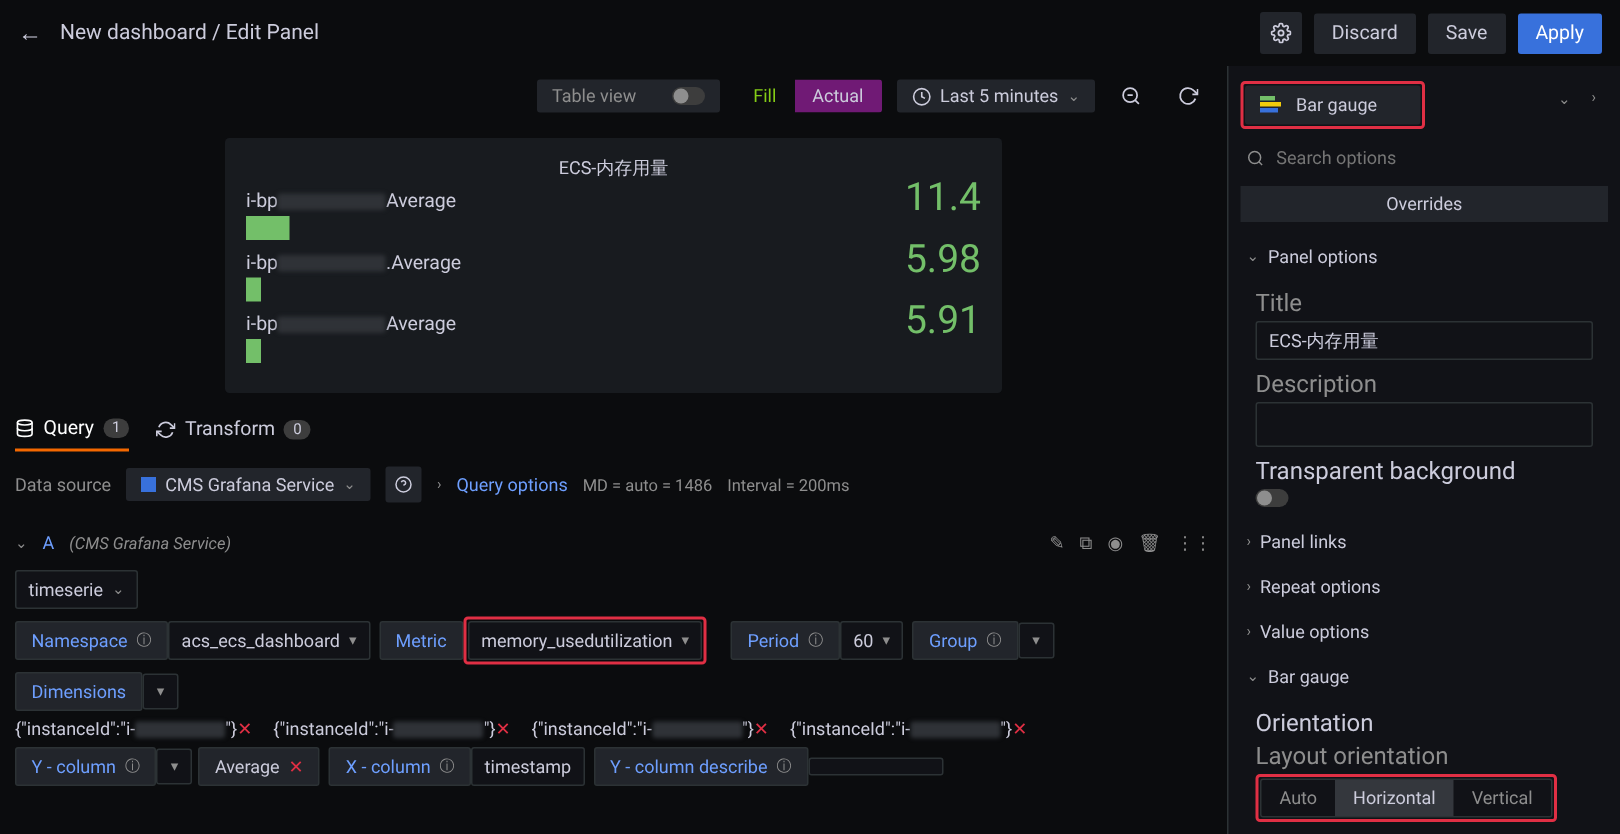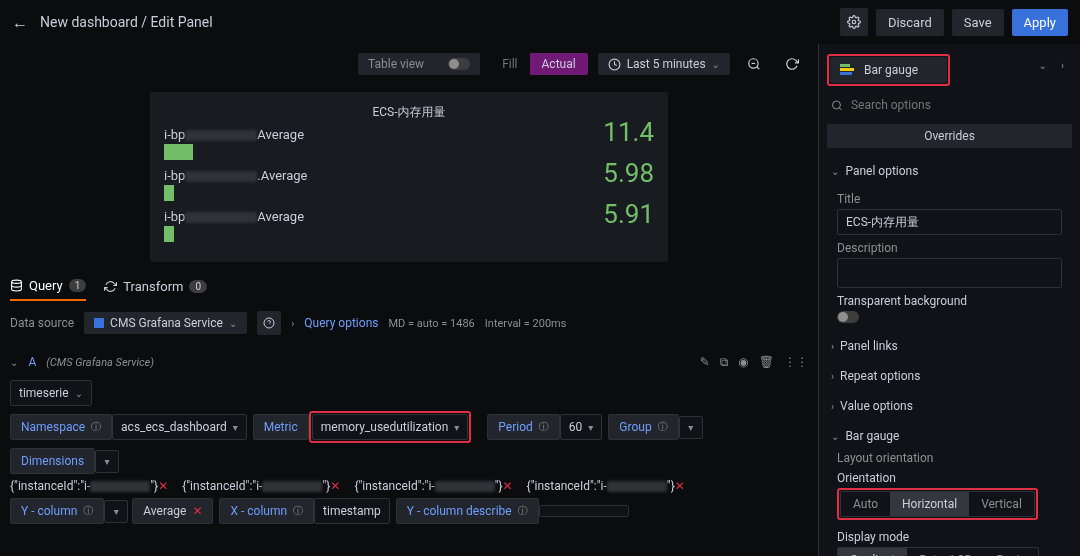--- a/index.html
+++ b/index.html
@@ -11,21 +11,21 @@
 .icon-btn { width:28px; height:28px; display:flex; align-items:center; justify-content:center; background:#22252b; border-radius:2px; cursor:pointer; color:#ccccdc; }
 .btn-sm { padding:6px 12px; background:#22252b; color:#ccccdc; border-radius:2px; cursor:pointer; font-size:13px; }
 .btn-primary { background:#3871dc; color:#fff; }
 .content { display:flex; height:520px; }
 .left-pane { width:818px; display:flex; flex-direction:column; }
 .viz-toolbar { display:flex; justify-content:flex-end; align-items:center; padding:6px 12px; gap:10px; }
 .tbl-view { display:flex; align-items:center; gap:24px; background:#22252b; padding:4px 10px; border-radius:2px; color:#8e8e8e; }
 .switch-off { width:22px; height:12px; background:#3d3d3d; border-radius:6px; position:relative; }
 .switch-off::after { content:''; position:absolute; width:10px; height:10px; background:#8e8e8e; border-radius:50%; top:1px; left:1px; }
 .fill-actual { display:flex; align-items:center; border-radius:2px; overflow:hidden; }
-.fill-actual span { padding:4px 12px; color:#737373; }
+.fill-actual span { padding:4px 12px; color:#84cc16; }
 .fill-actual .active { background:#701a75; color:#ccccdc; }
 .time-picker { display:flex; align-items:center; gap:6px; background:#22252b; padding:4px 10px; border-radius:2px; color:#ccccdc; }
 .panel-preview { margin:8px 150px 4px; background:#181b1f; padding:12px 14px; border-radius:3px; }
 .panel-title { text-align:center; font-size:12px; color:#ccccdc; margin-bottom:6px; }
 .gauge-row { position:relative; margin-bottom:8px; }
 .gauge-label { color:#ccccdc; font-size:13px; margin-bottom:2px; }
 .gauge-bar-bg { position:relative; height:16px; }
 .gauge-bar { position:absolute; left:0; top:0; height:16px; background:#73bf69; }
 .gauge-val { position:absolute; right:0; top:-10px; font-size:26px; color:#73bf69; }
 .obscure { display:inline-block; width:72px; height:11px; background:#2f3237; vertical-align:middle; filter:blur(1.5px); border-radius:2px; }
@@ -54,21 +54,21 @@
 .viz-picker { margin:4px 8px; }
 .viz-picker-inner { display:flex; align-items:center; gap:8px; background:#22252b; padding:6px 10px; border-radius:2px; }
 .bar-gauge-icon { width:16px; height:12px; display:inline-flex; flex-direction:column; gap:1px; }
 .bar-gauge-icon span { display:block; height:3px; }
 .search-row { display:flex; align-items:center; gap:8px; padding:8px 12px; color:#8e8e8e; }
 .seg-tabs { display:flex; margin:4px 8px 8px; }
 .seg-tabs div { flex:1; text-align:center; padding:5px 0; background:#22252b; color:#ccccdc; cursor:pointer; font-size:12px; }
 .seg-tabs .active { background:#34373d; }
 .section-hdr { display:flex; align-items:center; gap:6px; padding:8px 12px; font-size:12px; color:#ccccdc; cursor:pointer; }
 .section-body { padding:0 18px 8px; }
-.field-lbl { font-size:12px; color:#8e8e8e; margin:6px 0 3px; }
+.field-lbl { font-size:16px; color:#8e8e8e; margin:6px 0 3px; }
 .text-input { width:100%; background:#111217; border:1px solid #2c3235; padding:5px 8px; color:#ccccdc; border-radius:2px; font-size:12px; }
 .textarea { height:30px; }
 .radio-group { display:flex; border:1px solid #2c3235; border-radius:2px; overflow:hidden; width:fit-content; }
 .radio-group div { padding:5px 12px; color:#8e8e8e; cursor:pointer; font-size:12px; }
 .radio-group .active { background:#34373d; color:#ccccdc; }
 .chevron { font-size:10px; color:#8e8e8e; }
 svg { display:block; }
 </style>
 </head>
 <body>
@@ -345,22 +345,22 @@
       </div>
     <div class="section-hdr">
         <span class="chevron">›</span>
         <span>Value options</span>
       </div>
     <div class="section-hdr">
         <span class="chevron">⌄</span>
         <span>Bar gauge</span>
       </div>
     <div class="section-body">
+      <div class="field-lbl" style="color:#ccccdc">Orientation</div>
       <div class="field-lbl" style="margin-top:0">Layout orientation</div>
-      <div class="field-lbl" style="color:#ccccdc">Orientation</div>
       <span class="highlight-box" style="display:inline-block">
         <span class="radio-group">
           <div>Auto</div>
           <div class="active">Horizontal</div>
           <div>Vertical</div>
         </span>
       </span>
       <div class="field-lbl" style="color:#ccccdc;margin-top:10px">Display mode</div>
       <div class="radio-group">
         <div class="active">Gradient</div>

